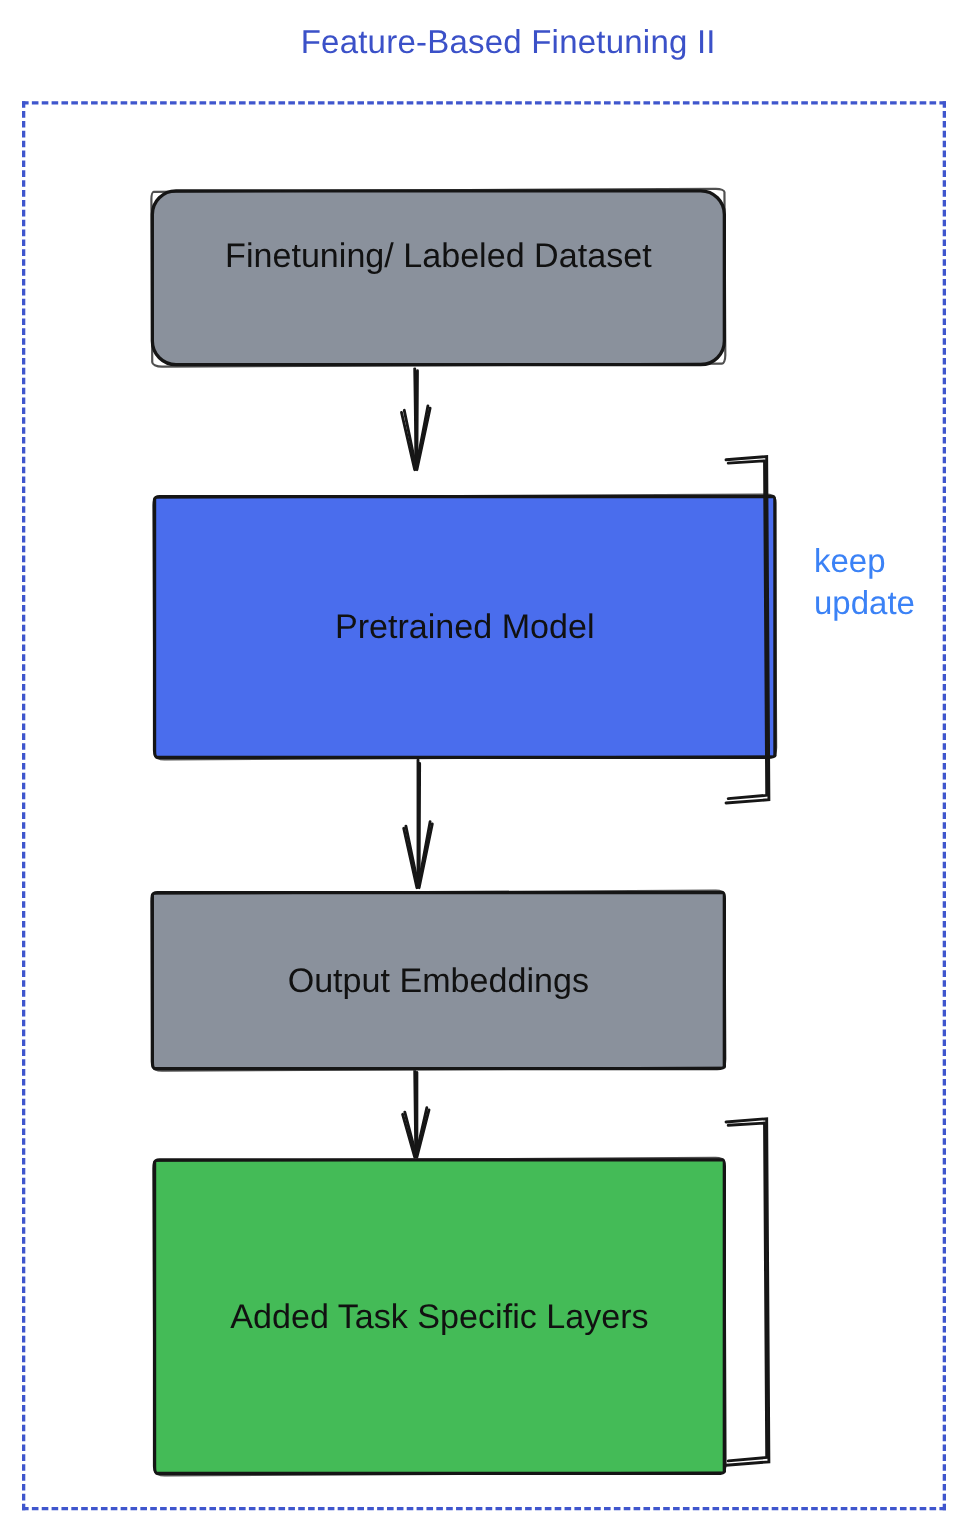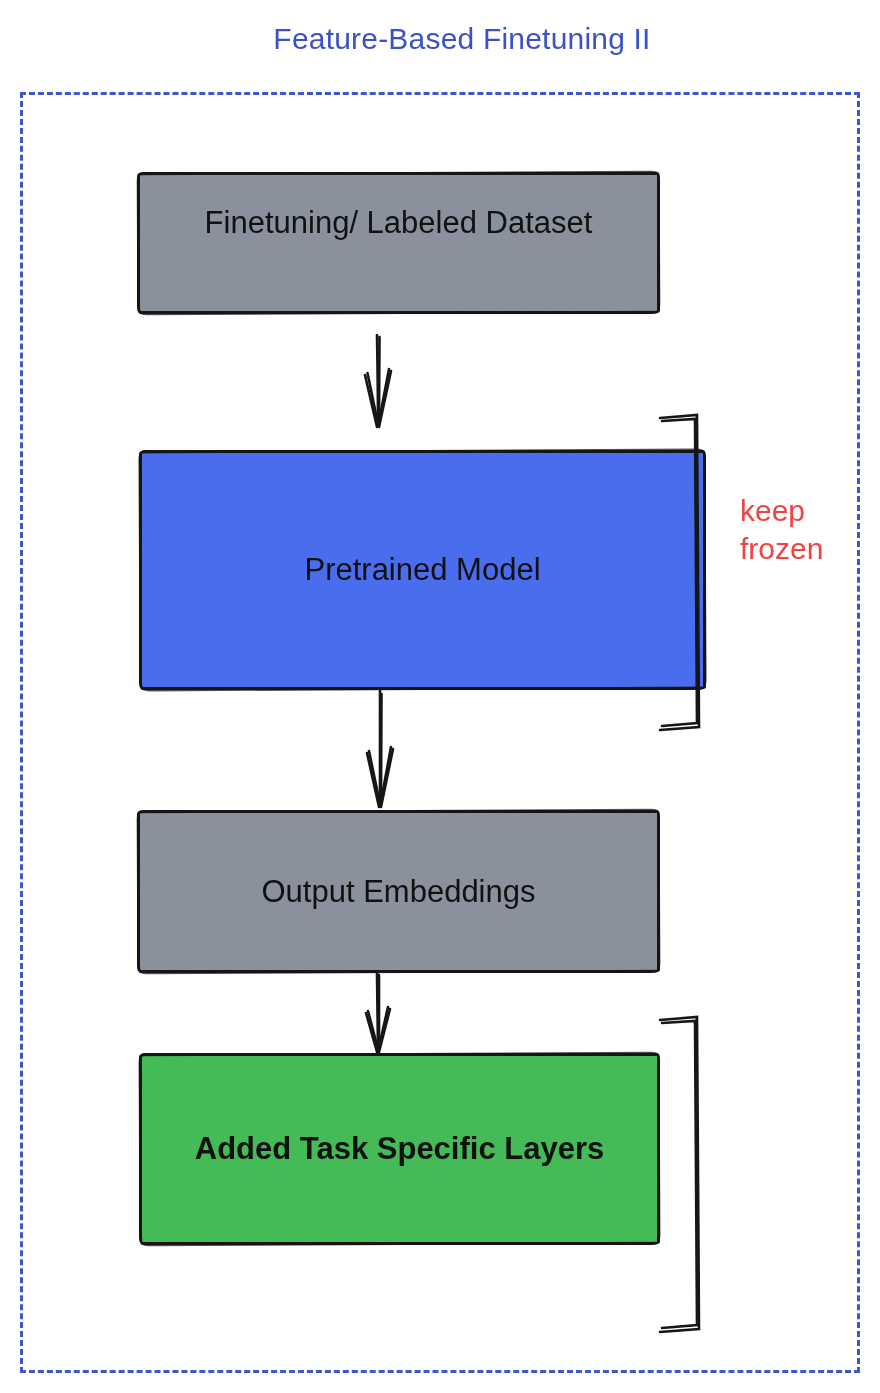--- a/index.html
+++ b/index.html
@@ -33,44 +33,44 @@
     color: #111111;
     font-size: 31px;
   }
   .node::after {
     content: ""; position: absolute; inset: -3px;
     border: 2px solid var(--ink, #161616); opacity: .75;
     border-radius: 3px 9px 4px 10px / 8px 4px 9px 5px;
     transform: rotate(-0.3deg);
     pointer-events: none;
   }
-  .node-1 { left: 137px; top: 172px;  width: 523px; height: 142px; }
+  .node-1 { left: 137px; top: 172px;  width: 523px; height: 161px; border-radius: 23px; }
   .node-2 { left: 139px; top: 450px;  width: 567px; height: 240px; }
   .node-3 { left: 137px; top: 810px;  width: 523px; height: 163px; }
-  .node-4 { left: 139px; top: 1053px; width: 521px; height: 192px; font-weight: bold; }
+  .node-4 { left: 139px; top: 1053px; width: 521px; height: 288px; }
   .node-1 .node-label { transform: translateY(-20px); }
   .node-label { white-space: nowrap; }
 
   .arrow, .bracket { position: absolute; }
   .arrow path, .bracket path {
     stroke: var(--ink, #161616);
     stroke-width: 2.6;
     fill: none;
     stroke-linecap: round;
   }
   .arrow-1 { left: 356px; top: 334px; }
   .arrow-2 { left: 358px; top: 690px; }
   .arrow-3 { left: 356px; top: 973px; }
   .bracket-1 { left: 657px; top: 411px; }
   .bracket-2 { left: 657px; top: 1013px; }
 
   .side-label {
     position: absolute; left: 740px;
     font-size: 30px; line-height: 38px;
-    color: #ef4444;
+    color: #3b82f6;
   }
   .side-label-1 { top: 492px; }
   .side-label-2 { top: 1094px; }
 </style>
 </head>
 <body>
 
 <div class="canvas">
 
   <div class="title">Feature-Based Finetuning II</div>
@@ -94,21 +94,21 @@
     <span class="node-label">Pretrained Model</span>
   </div>
 
   <svg class="bracket bracket-1" width="46" height="322" viewBox="0 0 46 322" aria-hidden="true">
     <path d="M3 7 L40 4 L42 316 L3 319"></path>
     <path d="M5 10 L38 8 L40 312 L5 315"></path>
   </svg>
 
   <div class="side-label side-label-1">
     <div>keep</div>
-    <div>frozen</div>
+    <div>update</div>
   </div>
 
   <svg class="arrow arrow-2" width="44" height="122" viewBox="0 0 44 122" aria-hidden="true">
     <path d="M22 1 L22 116"></path>
     <path d="M23.5 4 L23 111"></path>
     <path d="M9 63 L21 117"></path>
     <path d="M11 61 L22 114"></path>
     <path d="M35 59 L23 117"></path>
     <path d="M33 57 L22.5 114"></path>
   </svg>

